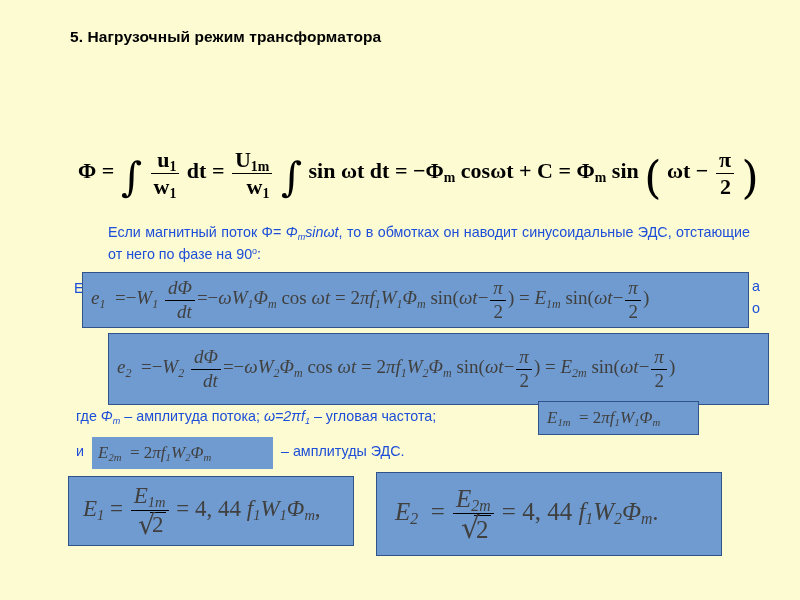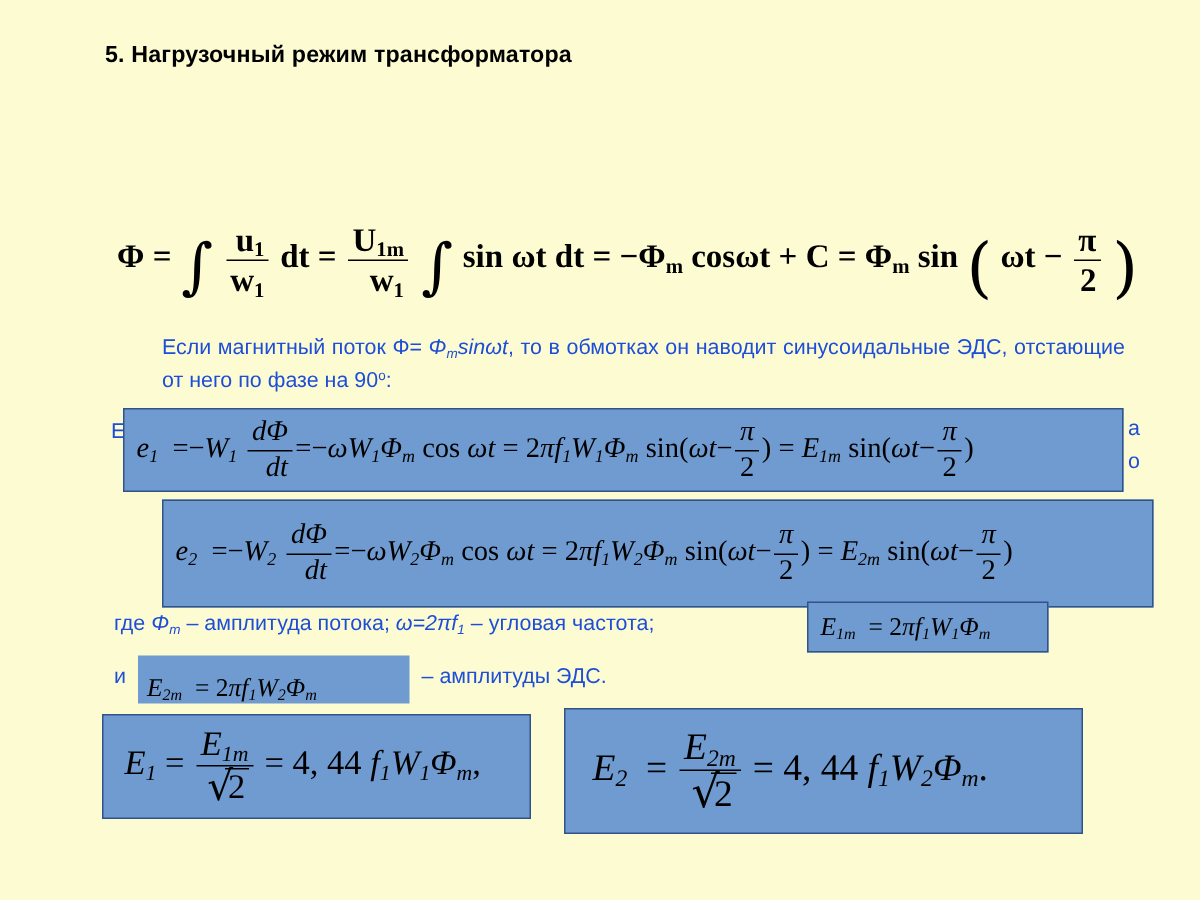--- a/index.html
+++ b/index.html
@@ -137,21 +137,21 @@
     background: #6F9BD0;
     border: 1px solid #31538A;
     box-sizing: border-box;
     display: flex;
     align-items: center;
   }
   .bluebox.noborder { border: none; }
 
   .eqn {
     font-family: "Liberation Serif", serif;
-    color: #000000;
+    color: #404040;
     white-space: nowrap;
   }
 
   
   #box-e1 {
     left: 82px;
     top: 272px;
     width: 667px;
     height: 56px;
     padding-left: 8px;
@@ -176,21 +176,20 @@
     font-size: 17px;
   }
   
   #box-e2m {
     left: 92px;
     top: 437px;
     width: 181px;
     height: 32px;
     padding-left: 6px;
     font-size: 17px;
-    align-items: flex-end;
   }
   
   #box-E1 {
     left: 68px;
     top: 476px;
     width: 286px;
     height: 70px;
     padding-left: 14px;
     font-size: 23px;
   }

